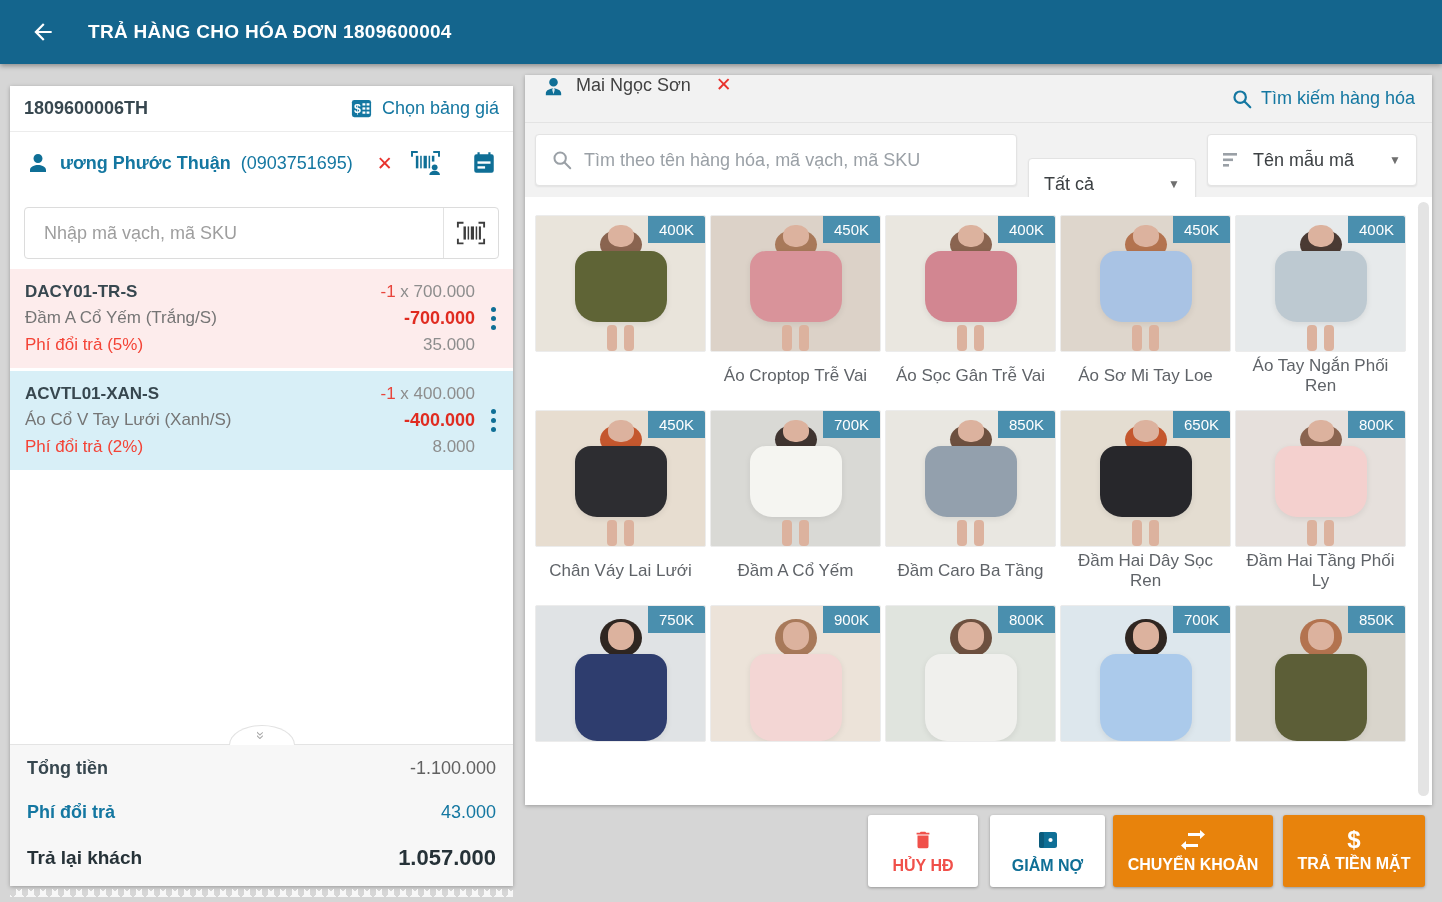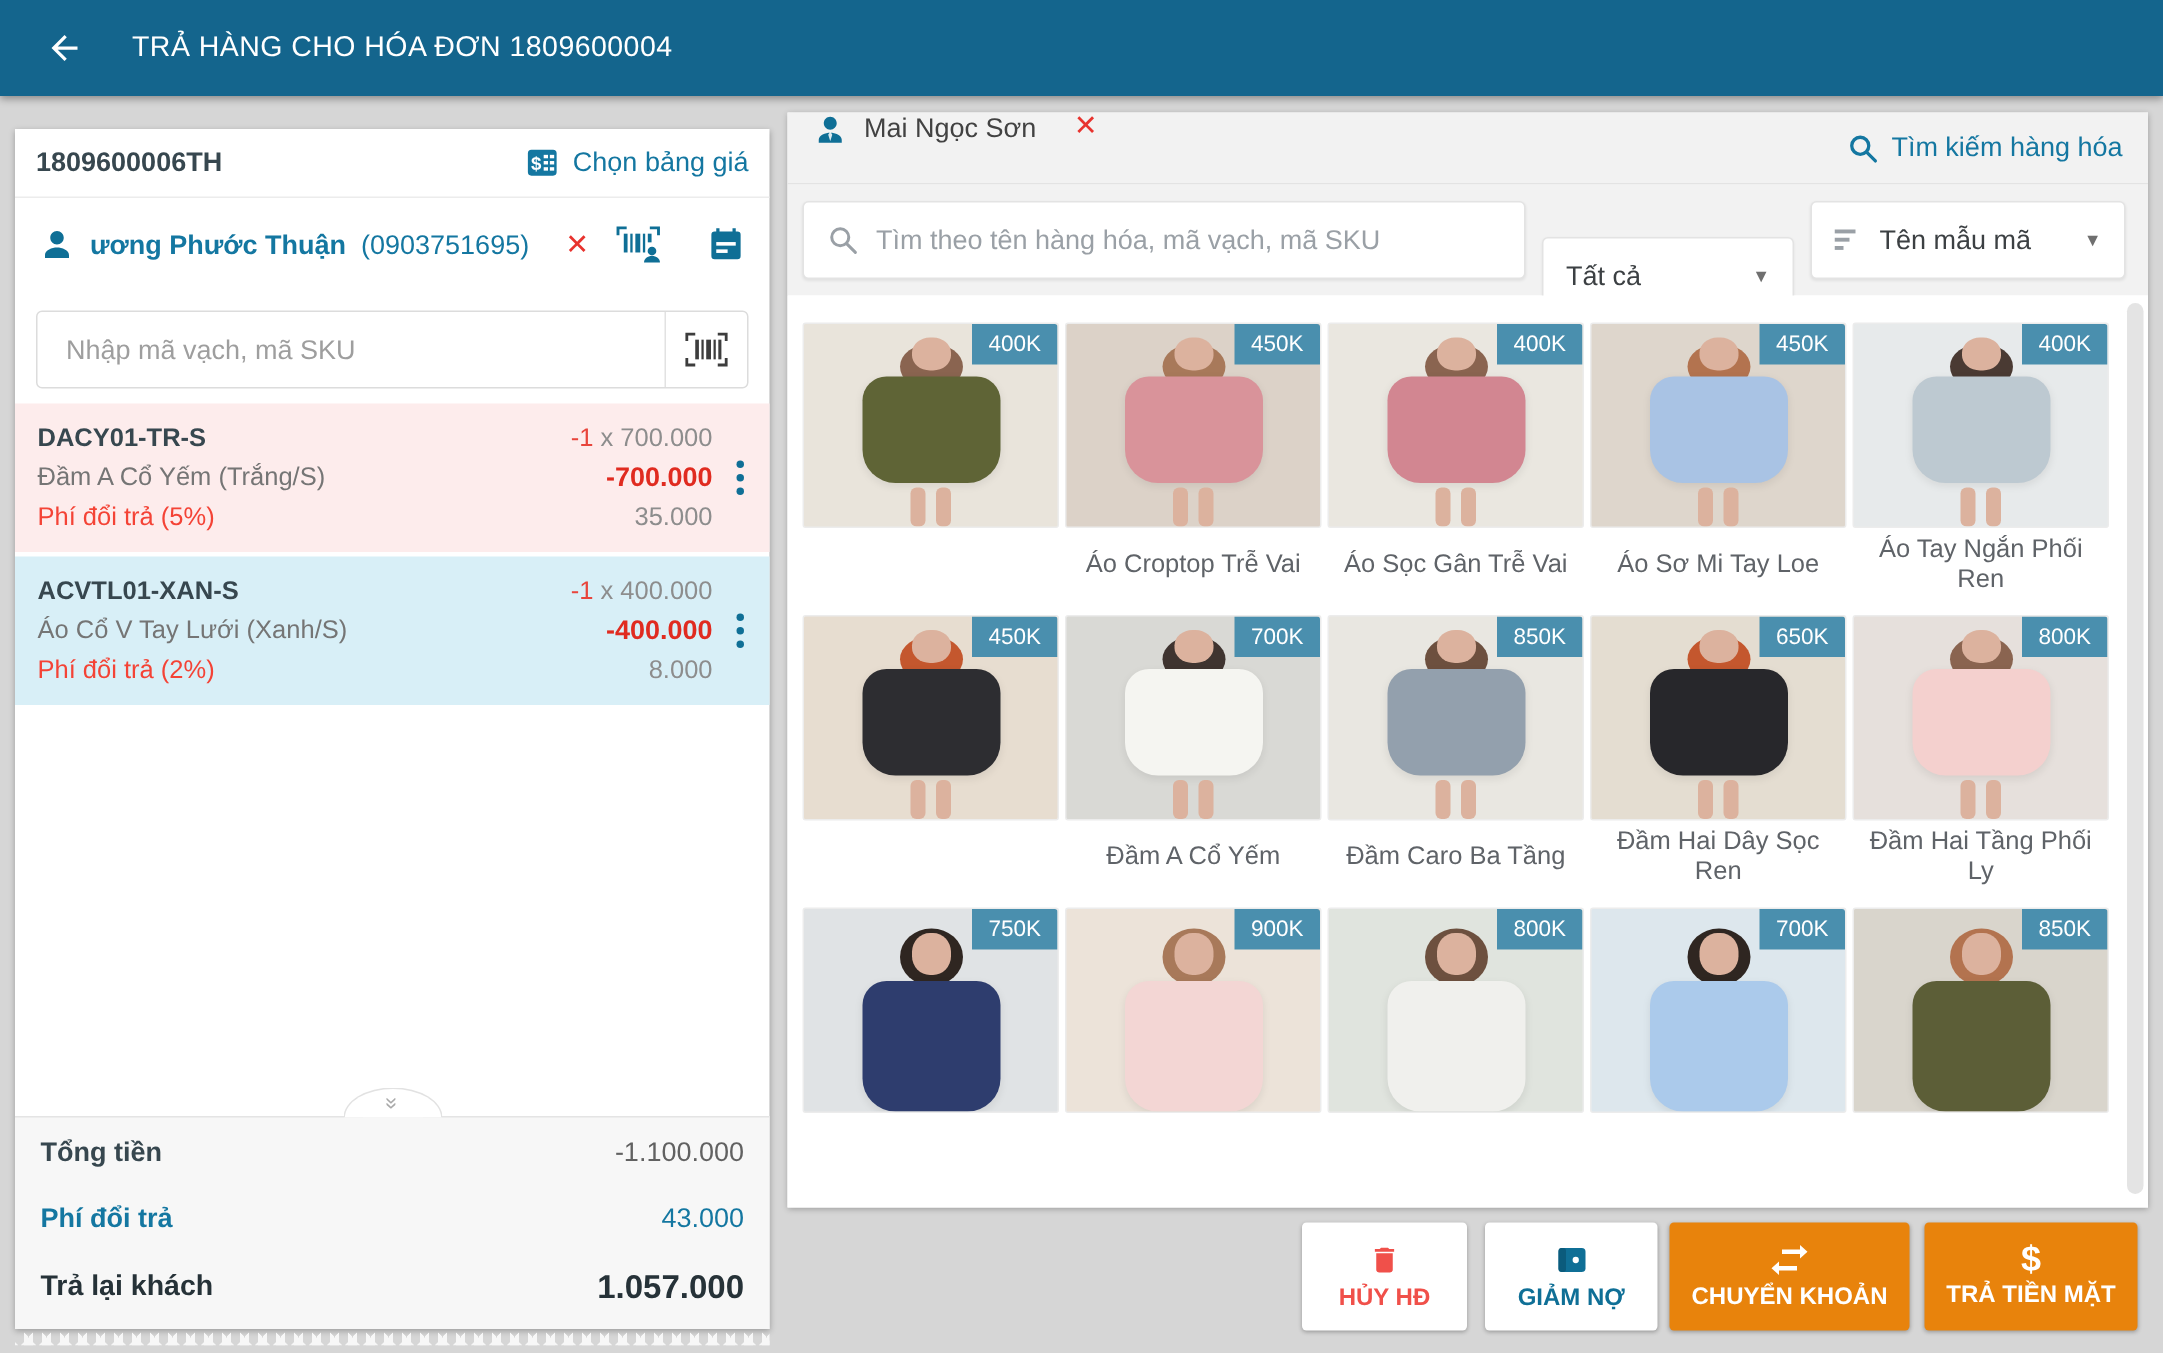--- a/index.html
+++ b/index.html
@@ -8,21 +8,21 @@
   }
   *{margin:0;padding:0;box-sizing:border-box;font-family:"Liberation Sans","DejaVu Sans",sans-serif;}
   html,body{width:1442px;height:902px;}
   body{position:relative;background:var(--page_bg);overflow:hidden;}
   svg{display:block;}
 
   
   .topbar{position:absolute;left:0;top:0;width:100%;height:64px;background:var(--topbar);
     display:flex;align-items:center;padding:0 26px;color:#fff;box-shadow:0 2px 5px rgba(0,0,0,.35);z-index:5;}
   .back-btn{width:34px;height:34px;display:flex;align-items:center;justify-content:center;cursor:pointer;}
-  .topbar-title{margin-left:28px;font-size:19px;font-weight:normal;letter-spacing:.3px;}
+  .topbar-title{margin-left:28px;font-size:19px;font-weight:bold;letter-spacing:.3px;}
 
   
   .left-panel{position:absolute;left:10px;top:86px;width:503px;height:800px;background:#fff;
     box-shadow:0 1px 4px rgba(0,0,0,.28);}
   .left-panel::after{content:"";position:absolute;left:0;right:0;bottom:-11px;height:11px;
     background:linear-gradient(45deg,#f7f7f7 6px,transparent 0) -6px 0/12px 11px repeat-x,
                linear-gradient(-45deg,#f7f7f7 6px,transparent 0) 0 0/12px 11px repeat-x;}
   .lp-head{height:46px;display:flex;align-items:center;padding:0 14px;border-bottom:1px solid #ececec;}
   .lp-code{font-weight:bold;font-size:18px;color:#37474f;}
   .lp-pricebook{margin-left:auto;display:flex;align-items:center;gap:9px;color:var(--accent);font-size:18px;cursor:pointer;}
@@ -357,20 +357,21 @@
         <div class="photo">
           <span class="hair"></span>
           <span class="face"></span>
           <span class="garment"></span>
           <span class="legs">
             <i></i>
             <i></i>
           </span>
           <span class="badge">450K</span>
         </div>
+        <div class="pname">Chân Váy Lai Lưới</div>
       </div>
       <div class="card" style="--pbg: #d9d9d5; --pg: #f5f5f1; --hair: #3f3430;">
         <div class="photo">
           <span class="hair"></span>
           <span class="face"></span>
           <span class="garment"></span>
           <span class="legs">
             <i></i>
             <i></i>
           </span>

